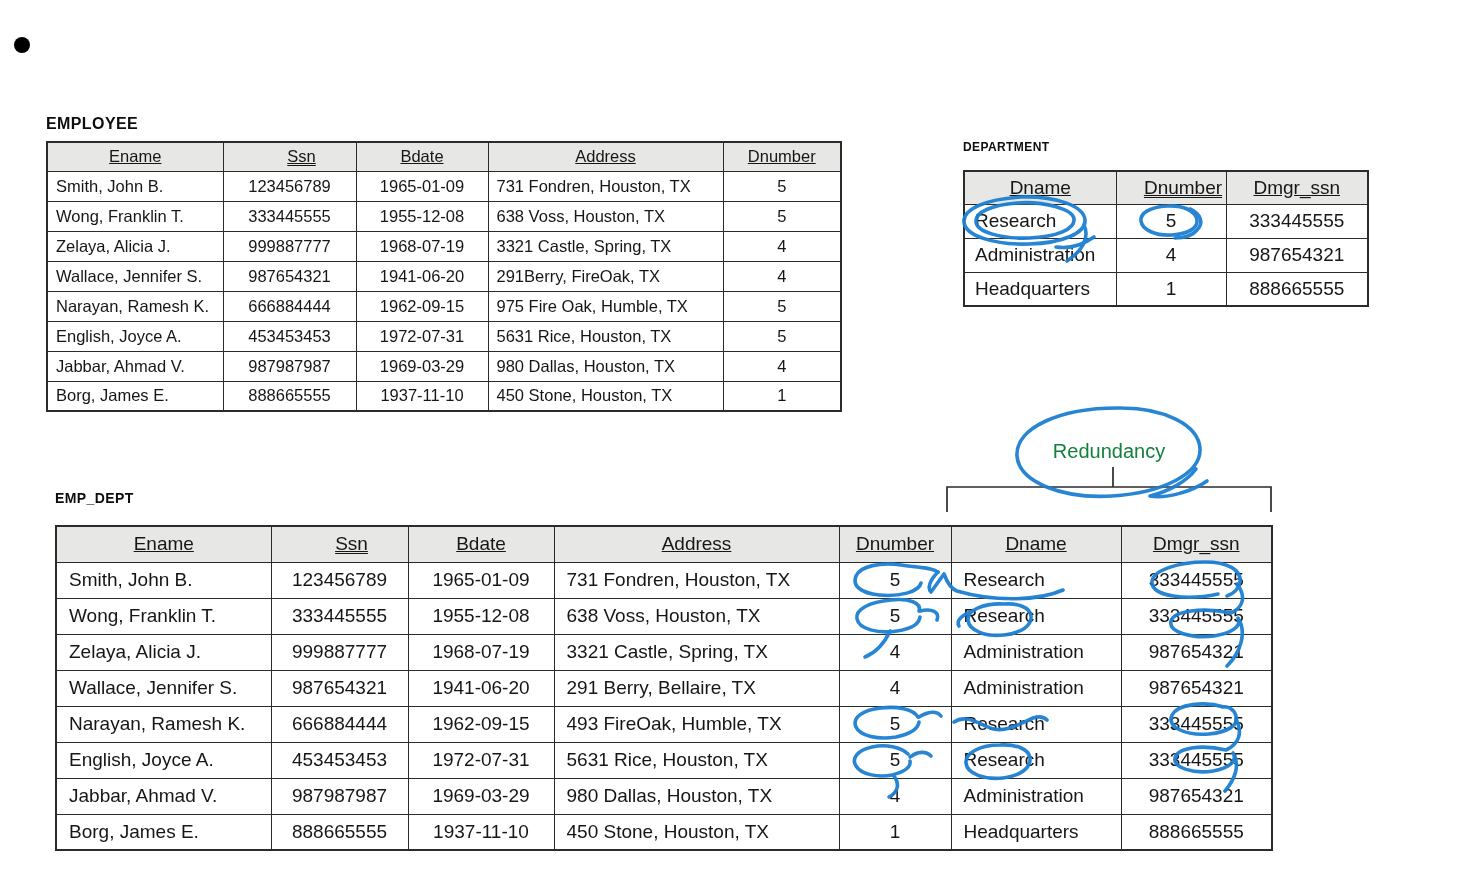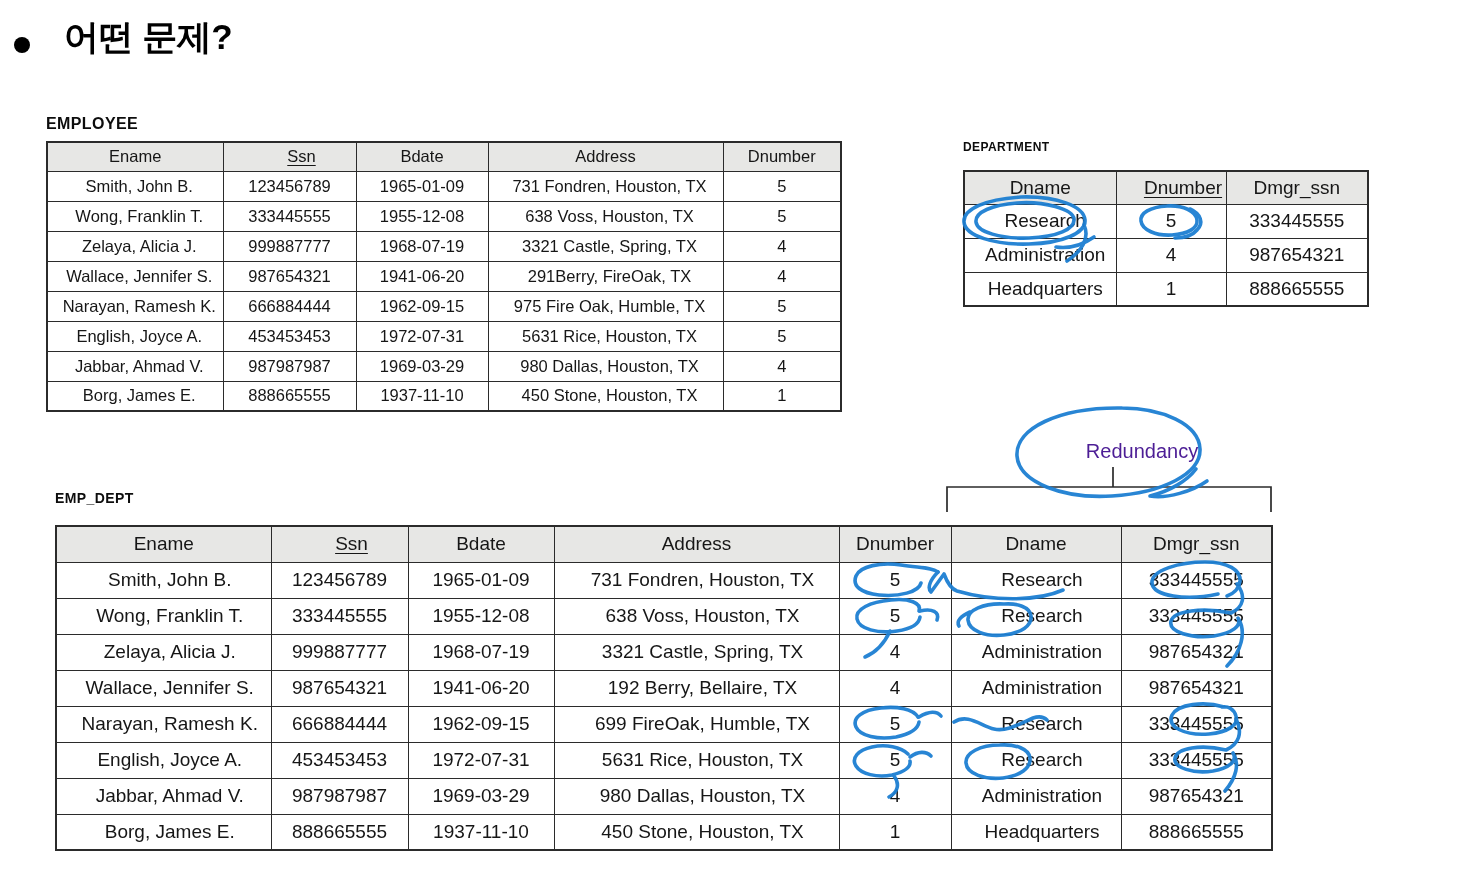--- a/index.html
+++ b/index.html
@@ -22,56 +22,55 @@
   #empdept-label    { left:55px;  top:490px; font-size:14px; letter-spacing:0.4px; }
 
   table.data-tbl {
     position:absolute; border-collapse:collapse; table-layout:fixed;
     background:#fff; border:2px solid #2b2b2b;
   }
   table.data-tbl th, table.data-tbl td {
     border:1.5px solid #2b2b2b; overflow:hidden; white-space:nowrap;
     font-weight:400; color:#161616;
   }
-  table.data-tbl th { background:#e7e7e5; text-align:center; }
-  td.al-left { text-align:center; }
+  table.data-tbl th { background:#e7e7e5; text-align:center;text-decoration:underline; }
+  td.al-left { text-align:left; }
   td.al-center { text-align:center; }
   .u { text-decoration:underline; text-underline-offset:3px;margin-left:24px; }
 
   #employee-table { left:46px; top:141px; font-size:16.5px; }
   #employee-table th { height:29px; }
   #employee-table td { height:30px; }
   #employee-table td.al-left { padding-left:8px; }
 
   #department-table { left:963px; top:170px; font-size:19px; }
   #department-table th { height:33px; }
   #department-table td { height:34px; }
   #department-table td.al-left { padding-left:10px; }
 
   #empdept-table { left:55px; top:525px; font-size:19px; }
   #empdept-table th { height:36px; }
   #empdept-table td { height:36px; }
   #empdept-table td.al-left { padding-left:12px; }
 
   .redundancy-label {
-    position:absolute; left:1142px; top:451px; transform:translate(-50%,-50%);
-    font-size:20px; color:#4c1d95; white-space:nowrap;
+    position:absolute; left:1109px; top:451px; transform:translate(-50%,-50%);
+    font-size:20px; color:#15803d; white-space:nowrap;
   }
   svg.overlay {
     position:absolute; left:0; top:0; width:1464px; height:884px;
     pointer-events:none;
   }
 </style>
 </head>
 <body>
 
 <div class="page">
 
   <div class="bullet"></div>
-  <div class="slide-title">어떤 문제?</div>
 
   <div class="tbl-label" id="employee-label">EMPLOYEE</div>
   <table class="data-tbl" id="employee-table">
     <colgroup>
       <col style="width:176px">
         <col style="width:133px">
         <col style="width:132px">
       <col style="width:235px">
         <col style="width:118px">
     </colgroup>
@@ -224,30 +223,30 @@
           <td class="al-center">1968-07-19</td>
           <td class="al-left">3321 Castle, Spring, TX</td>
           <td class="al-center">4</td>
           <td class="al-left">Administration</td>
           <td class="al-center">987654321</td>
         </tr>
         <tr>
           <td class="al-left">Wallace, Jennifer S.</td>
           <td class="al-center">987654321</td>
           <td class="al-center">1941-06-20</td>
-          <td class="al-left">192 Berry, Bellaire, TX</td>
+          <td class="al-left">291 Berry, Bellaire, TX</td>
           <td class="al-center">4</td>
           <td class="al-left">Administration</td>
           <td class="al-center">987654321</td>
         </tr>
         <tr>
           <td class="al-left">Narayan, Ramesh K.</td>
           <td class="al-center">666884444</td>
           <td class="al-center">1962-09-15</td>
-          <td class="al-left">699 FireOak, Humble, TX</td>
+          <td class="al-left">493 FireOak, Humble, TX</td>
           <td class="al-center">5</td>
           <td class="al-left">Research</td>
           <td class="al-center">333445555</td>
         </tr>
         <tr>
           <td class="al-left">English, Joyce A.</td>
           <td class="al-center">453453453</td>
           <td class="al-center">1972-07-31</td>
           <td class="al-left">5631 Rice, Houston, TX</td>
           <td class="al-center">5</td>

